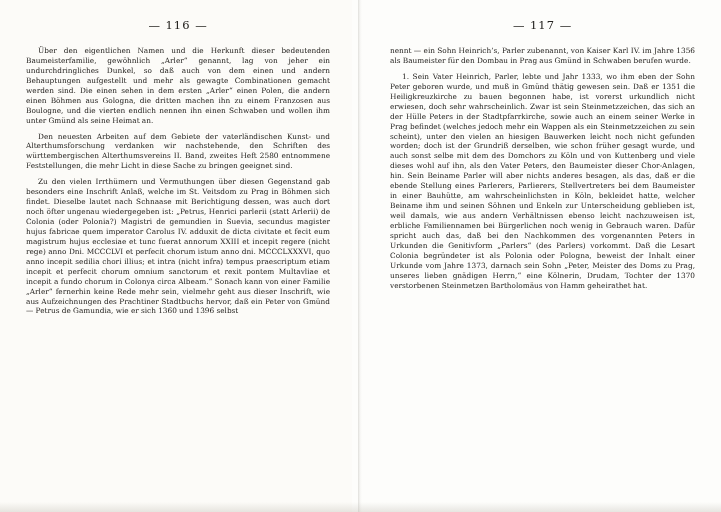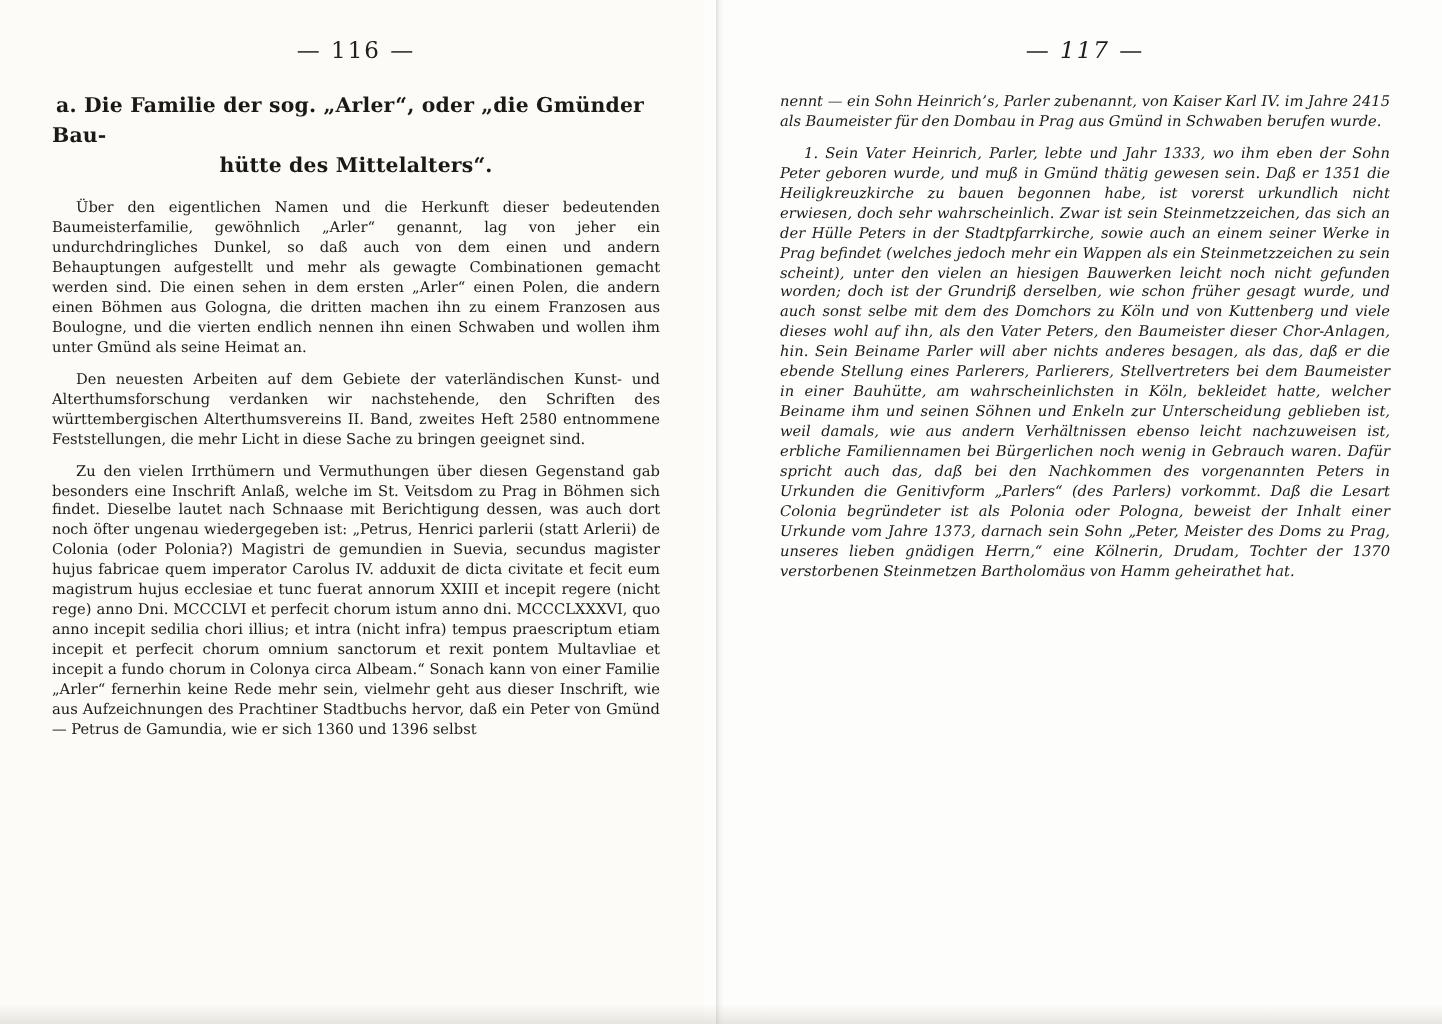--- a/index.html
+++ b/index.html
@@ -28,21 +28,20 @@
   }
   .page-left {
     width: 360px;
     padding: 18px 22px 14px 26px;
     background: #fcfbf8;
   }
   .page-right {
     width: 361px;
     padding: 18px 26px 14px 22px;
     background: #fdfdfb;
-    font-style: italic;
   }
   .gutter {
     position: absolute;
     left: 358px;
     top: 0;
     width: 4px;
     height: 512px;
     background: linear-gradient(to right, rgba(120,115,105,0.22), rgba(120,115,105,0.05), rgba(255,255,255,0));
   }
   .edge-bottom {
@@ -99,34 +98,30 @@
   }
 </style>
 </head>
 <body>
 
 <div class="book">
 
   <div class="page page-left">
     <div class="col-inner">
       <div class="folio">—  116  —</div>
-      <h2 class="head">
-        <span class="line1">a. Die Familie der sog. „Arler“, oder „die Gmünder Bau-</span>
-        <span class="line2">hütte des Mittelalters“.</span>
-      </h2>
       <p class="para">Über den eigentlichen Namen und die Herkunft dieser bedeutenden Baumeisterfamilie, gewöhnlich „Arler“ genannt, lag von jeher ein undurchdringliches Dunkel, so daß auch von dem einen und andern Behauptungen aufgestellt und mehr als gewagte Combinationen gemacht werden sind. Die einen sehen in dem ersten „Arler“ einen Polen, die andern einen Böhmen aus Gologna, die dritten machen ihn zu einem Franzosen aus Boulogne, und die vierten endlich nennen ihn einen Schwaben und wollen ihm unter Gmünd als seine Heimat an.</p>
       <p class="para gap">Den neuesten Arbeiten auf dem Gebiete der vaterländischen Kunst- und Alterthumsforschung verdanken wir nachstehende, den Schriften des württembergischen Alterthumsvereins II. Band, zweites Heft 2580 entnommene Feststellungen, die mehr Licht in diese Sache zu bringen geeignet sind.</p>
       <p class="para gap">Zu den vielen Irrthümern und Vermuthungen über diesen Gegenstand gab besonders eine Inschrift Anlaß, welche im St. Veitsdom zu Prag in Böhmen sich findet. Dieselbe lautet nach Schnaase mit Berichtigung dessen, was auch dort noch öfter ungenau wiedergegeben ist: „Petrus, Henrici parlerii (statt Arlerii) de Colonia (oder Polonia?) Magistri de gemundien in Suevia, secundus magister hujus fabricae quem imperator Carolus IV. adduxit de dicta civitate et fecit eum magistrum hujus ecclesiae et tunc fuerat annorum XXIII et incepit regere (nicht rege) anno Dni. MCCCLVI et perfecit chorum istum anno dni. MCCCLXXXVI, quo anno incepit sedilia chori illius; et intra (nicht infra) tempus praescriptum etiam incepit et perfecit chorum omnium sanctorum et rexit pontem Multavliae et incepit a fundo chorum in Colonya circa Albeam.“ Sonach kann von einer Familie „Arler“ fernerhin keine Rede mehr sein, vielmehr geht aus dieser Inschrift, wie aus Aufzeichnungen des Prachtiner Stadtbuchs hervor, daß ein Peter von Gmünd — Petrus de Gamundia, wie er sich 1360 und 1396 selbst</p>
     </div>
   </div>
 
   <div class="gutter"></div>
 
   <div class="page page-right">
     <div class="col-inner">
       <div class="folio">—  117  —</div>
-      <p class="para" style="text-indent:0;">nennt — ein Sohn Heinrich’s, Parler zubenannt, von Kaiser Karl IV. im Jahre 2415 als Baumeister für den Dombau in Prag aus Gmünd in Schwaben berufen wurde.</p>
+      <p class="para" style="text-indent:0;">nennt — ein Sohn Heinrich’s, Parler zubenannt, von Kaiser Karl IV. im Jahre 1356 als Baumeister für den Dombau in Prag aus Gmünd in Schwaben berufen wurde.</p>
       <p class="para gap">1. Sein Vater Heinrich, Parler, lebte und Jahr 1333, wo ihm eben der Sohn Peter geboren wurde, und muß in Gmünd thätig gewesen sein. Daß er 1351 die Heiligkreuzkirche zu bauen begonnen habe, ist vorerst urkundlich nicht erwiesen, doch sehr wahrscheinlich. Zwar ist sein Steinmetzzeichen, das sich an der Hülle Peters in der Stadtpfarrkirche, sowie auch an einem seiner Werke in Prag befindet (welches jedoch mehr ein Wappen als ein Steinmetzzeichen zu sein scheint), unter den vielen an hiesigen Bauwerken leicht noch nicht gefunden worden; doch ist der Grundriß derselben, wie schon früher gesagt wurde, und auch sonst selbe mit dem des Domchors zu Köln und von Kuttenberg und viele dieses wohl auf ihn, als den Vater Peters, den Baumeister dieser Chor-Anlagen, hin. Sein Beiname Parler will aber nichts anderes besagen, als das, daß er die ebende Stellung eines Parlerers, Parlierers, Stellvertreters bei dem Baumeister in einer Bauhütte, am wahrscheinlichsten in Köln, bekleidet hatte, welcher Beiname ihm und seinen Söhnen und Enkeln zur Unterscheidung geblieben ist, weil damals, wie aus andern Verhältnissen ebenso leicht nachzuweisen ist, erbliche Familiennamen bei Bürgerlichen noch wenig in Gebrauch waren. Dafür spricht auch das, daß bei den Nachkommen des vorgenannten Peters in Urkunden die Genitivform „Parlers“ (des Parlers) vorkommt. Daß die Lesart Colonia begründeter ist als Polonia oder Pologna, beweist der Inhalt einer Urkunde vom Jahre 1373, darnach sein Sohn „Peter, Meister des Doms zu Prag, unseres lieben gnädigen Herrn,“ eine Kölnerin, Drudam, Tochter der 1370 verstorbenen Steinmetzen Bartholomäus von Hamm geheirathet hat.</p>
     </div>
   </div>
 
   <div class="edge-bottom"></div>
 </div>
 
 </body></html>

